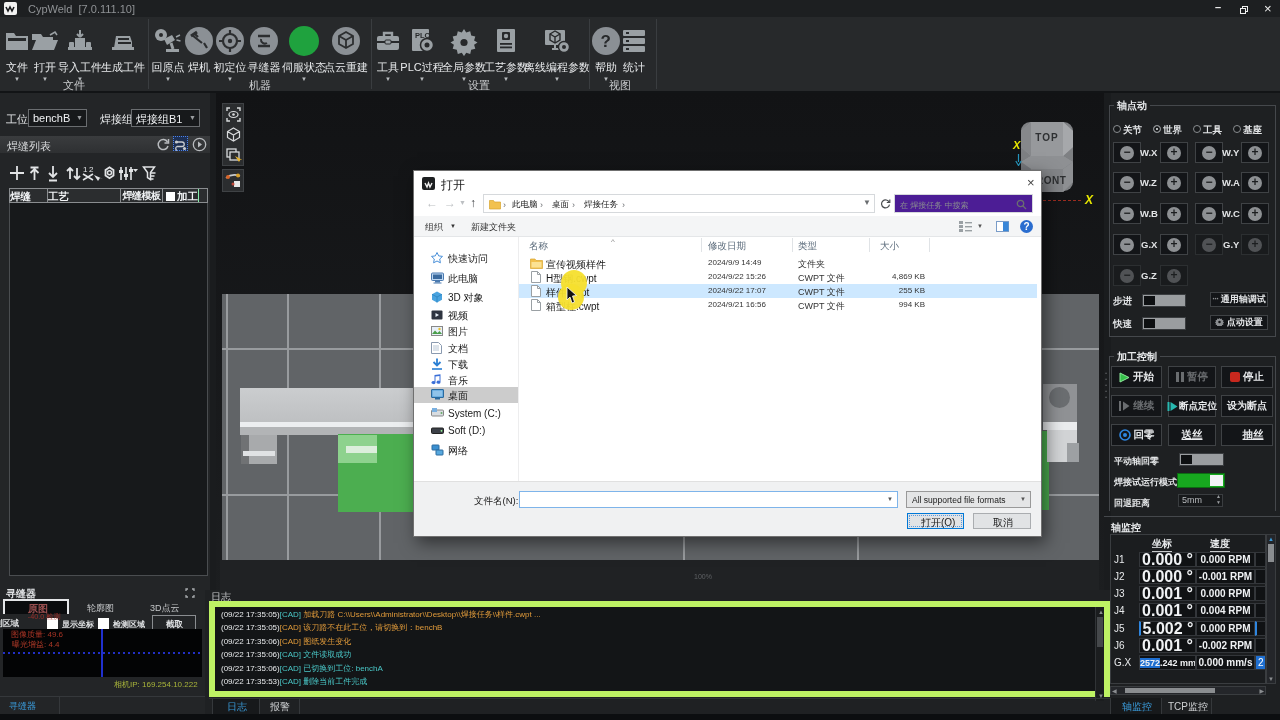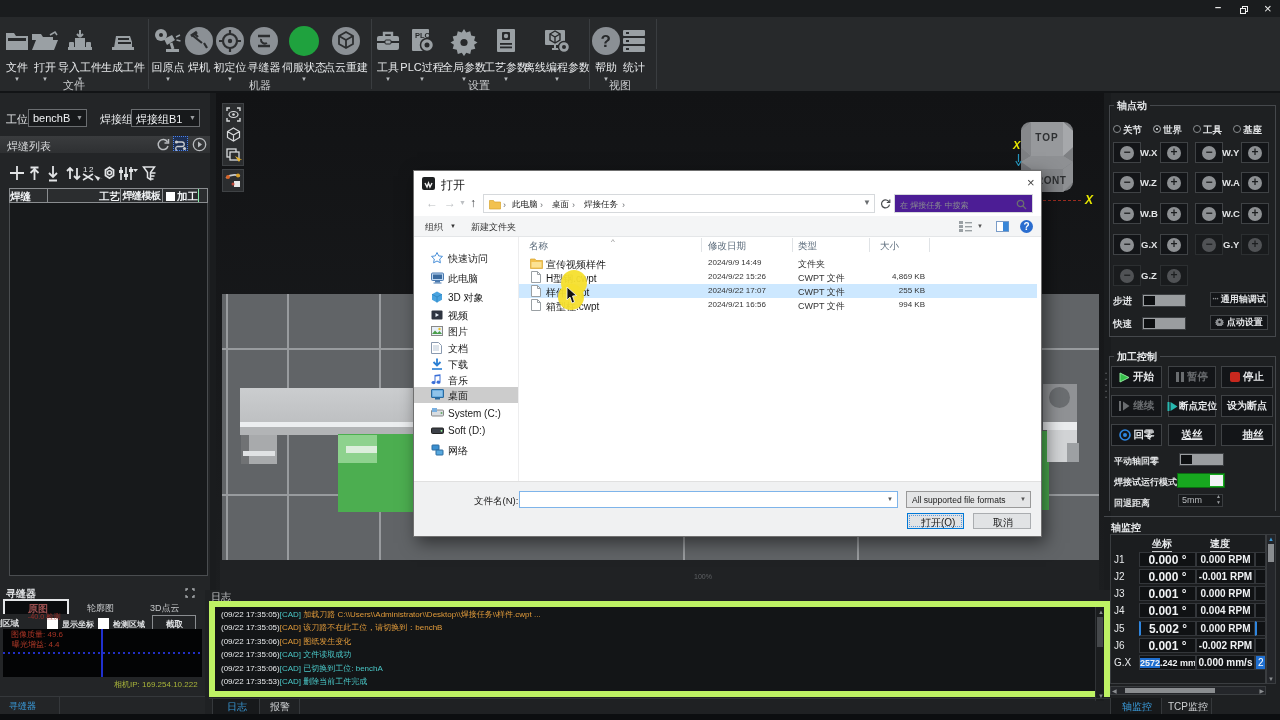--- a/index.html
+++ b/index.html
@@ -26,32 +26,38 @@
   .rlb { font-size:9.5px; color:#e2e4e6; font-weight:bold; }
   .jb { width:28px; height:21px; background:#131518; border:1px solid #3f4245; display:flex; align-items:center; justify-content:center; }
   .jb .jc { width:14px; height:14px; border-radius:50%; background:#8d9093; color:#1b1d1f; font-size:12px; font-weight:bold; text-align:center; line-height:13px; }
   .jb.dim { opacity:.45; }
   .jl { font-size:9.5px; color:#e2e4e6; font-weight:bold; white-space:nowrap; }
   .sbtn { background:#131518; border:1px solid #3f4245; color:#e2e4e6; font-size:9px; font-weight:bold; text-align:center; line-height:13px; white-space:nowrap; }
   .cbtn { height:22px; background:#131518; border:1px solid #3f4245; color:#e8eaec; font-size:10.5px; font-weight:bold; display:flex; align-items:center; justify-content:center; gap:3px; white-space:nowrap; }
   .cbtn.dim2 { color:#6a6d70; } .cbtn svg, .cbtn span { flex-shrink:0; }
   .axr { position:absolute; left:6px; width:156px; height:15px; }
   .axl { position:absolute; left:4px; top:2px; font-size:10px; color:#e8eaec; }
-  .axc { position:absolute; left:29px; top:0; width:57px; height:15px; background:#101214; border:1px solid #33363a; color:#f0f2f4; font-size:12px; font-weight:bold; text-align:center; line-height:14px; white-space:nowrap; overflow:hidden; }
+  .axc { position:absolute; left:29px; top:0; width:57px; height:15px; background:#101214; border:1px solid #33363a; color:#f0f2f4; font-size:16px; font-weight:bold; text-align:center; line-height:14px; white-space:nowrap; overflow:hidden; }
   .axs { position:absolute; left:86px; top:0; width:59px; height:15px; background:#101214; border:1px solid #33363a; color:#f0f2f4; font-size:10px; font-weight:bold; text-align:center; line-height:14px; white-space:nowrap; overflow:hidden; }
   .axt { position:absolute; left:145px; top:0; width:11px; height:15px; background:#101214; border:1px solid #33363a; font-size:10px; line-height:14px; padding-left:2px; overflow:hidden; }
   
   .ti { position:absolute; left:0; width:104px; height:16px; }
   .ti svg { position:absolute; left:17px; top:1px; }
   .ti span { position:absolute; left:34px; top:1px; color:#1a1a1a; }
 </style>
 </head>
 <body>
 <div id="app">
 
+  <div id="titlebar" class="abs">
+    <div class="logo abs"><svg width="13" height="13">
+          <path d="M2 4 L4 8 L6 4 L8 8 L10 4" stroke="#1a1c1e" stroke-width="1.6" fill="none"></path>
+        </svg></div>
+    <div class="txt abs">CypWeld&nbsp;&nbsp;[7.0.111.10]</div>
+  </div>
   <div class="abs winbtn" style="left:1215px;top:1px;font-weight:bold;color:#f0f0f0;">–</div>
   <div class="abs" style="left:1240px;top:6px;width:8px;height:8px;">
       <div class="abs" style="left:2px;top:0;width:6px;height:6px;border:1px solid #f0f0f0;"></div>
       <div class="abs" style="left:0;top:2px;width:6px;height:6px;border:1px solid #f0f0f0;background:#1d1f21;"></div>
     </div>
   <div class="abs winbtn" style="left:1264px;top:1px;font-size:13px;color:#f0f0f0;">×</div>
 
   <div id="toolbar" class="abs">
 
     <div class="tb-item" style="left:-6px;width:46px;">
@@ -312,21 +318,21 @@
       <rect x="112" y="5" width="4" height="3" fill="#e2e4e6"></rect>
         <rect x="117" y="9" width="4" height="3" fill="#e2e4e6"></rect>
         <rect x="122" y="4" width="4" height="3" fill="#e2e4e6"></rect>
       <path d="M126 4 l5 0 l-2.5 3 z" fill="#e2e4e6"></path>
       <path d="M136.5 2 h11 l-4 5.5 v7 l-3 -2 v-5 z" fill="none" stroke="#e2e4e6" stroke-width="1.5"></path>
       <path d="M143 8 h5.5 M143 11 h4.5 M143 14 h3.5" stroke="#e2e4e6" stroke-width="1.3"></path>
     </svg>
 
     <div class="abs" style="left:9px;top:95px;width:199px;height:15px;background:#2b2d2f;border:1px solid #8a8d90;display:flex;font-size:10.5px;font-weight:bold;color:#f2f4f6;">
       <div style="width:38px;border-right:1px solid #8a8d90;line-height:14px;">焊缝</div>
-      <div style="width:73px;border-right:1px solid #8a8d90;text-align:right;line-height:14px;">工艺</div>
+      <div style="width:73px;border-right:1px solid #8a8d90;text-align:left;line-height:14px;">工艺</div>
       <div style="width:42px;border-right:1px solid #8a8d90;text-align:center;line-height:14px;font-size:10px;letter-spacing:-0.5px;">焊缝模板</div>
       <div style="width:36px;border-right:1px solid #86efac;line-height:14px;white-space:nowrap;"><span style="display:inline-block;width:9px;height:9px;background:#fff;vertical-align:-1px;margin:0 2px 0 3px;"></span>加工</div>
       <div style="flex:1;"></div>
     </div>
 
     <div class="abs" style="left:9px;top:110px;width:199px;height:373px;background:#17191b;border:1px solid #4a4d50;border-top:none;"></div>
   </div>
 
   <div id="viewport" class="abs" style="left:216px;top:93px;width:888px;height:507px;background:linear-gradient(#121315, #1c1e20);overflow:hidden;">
 

